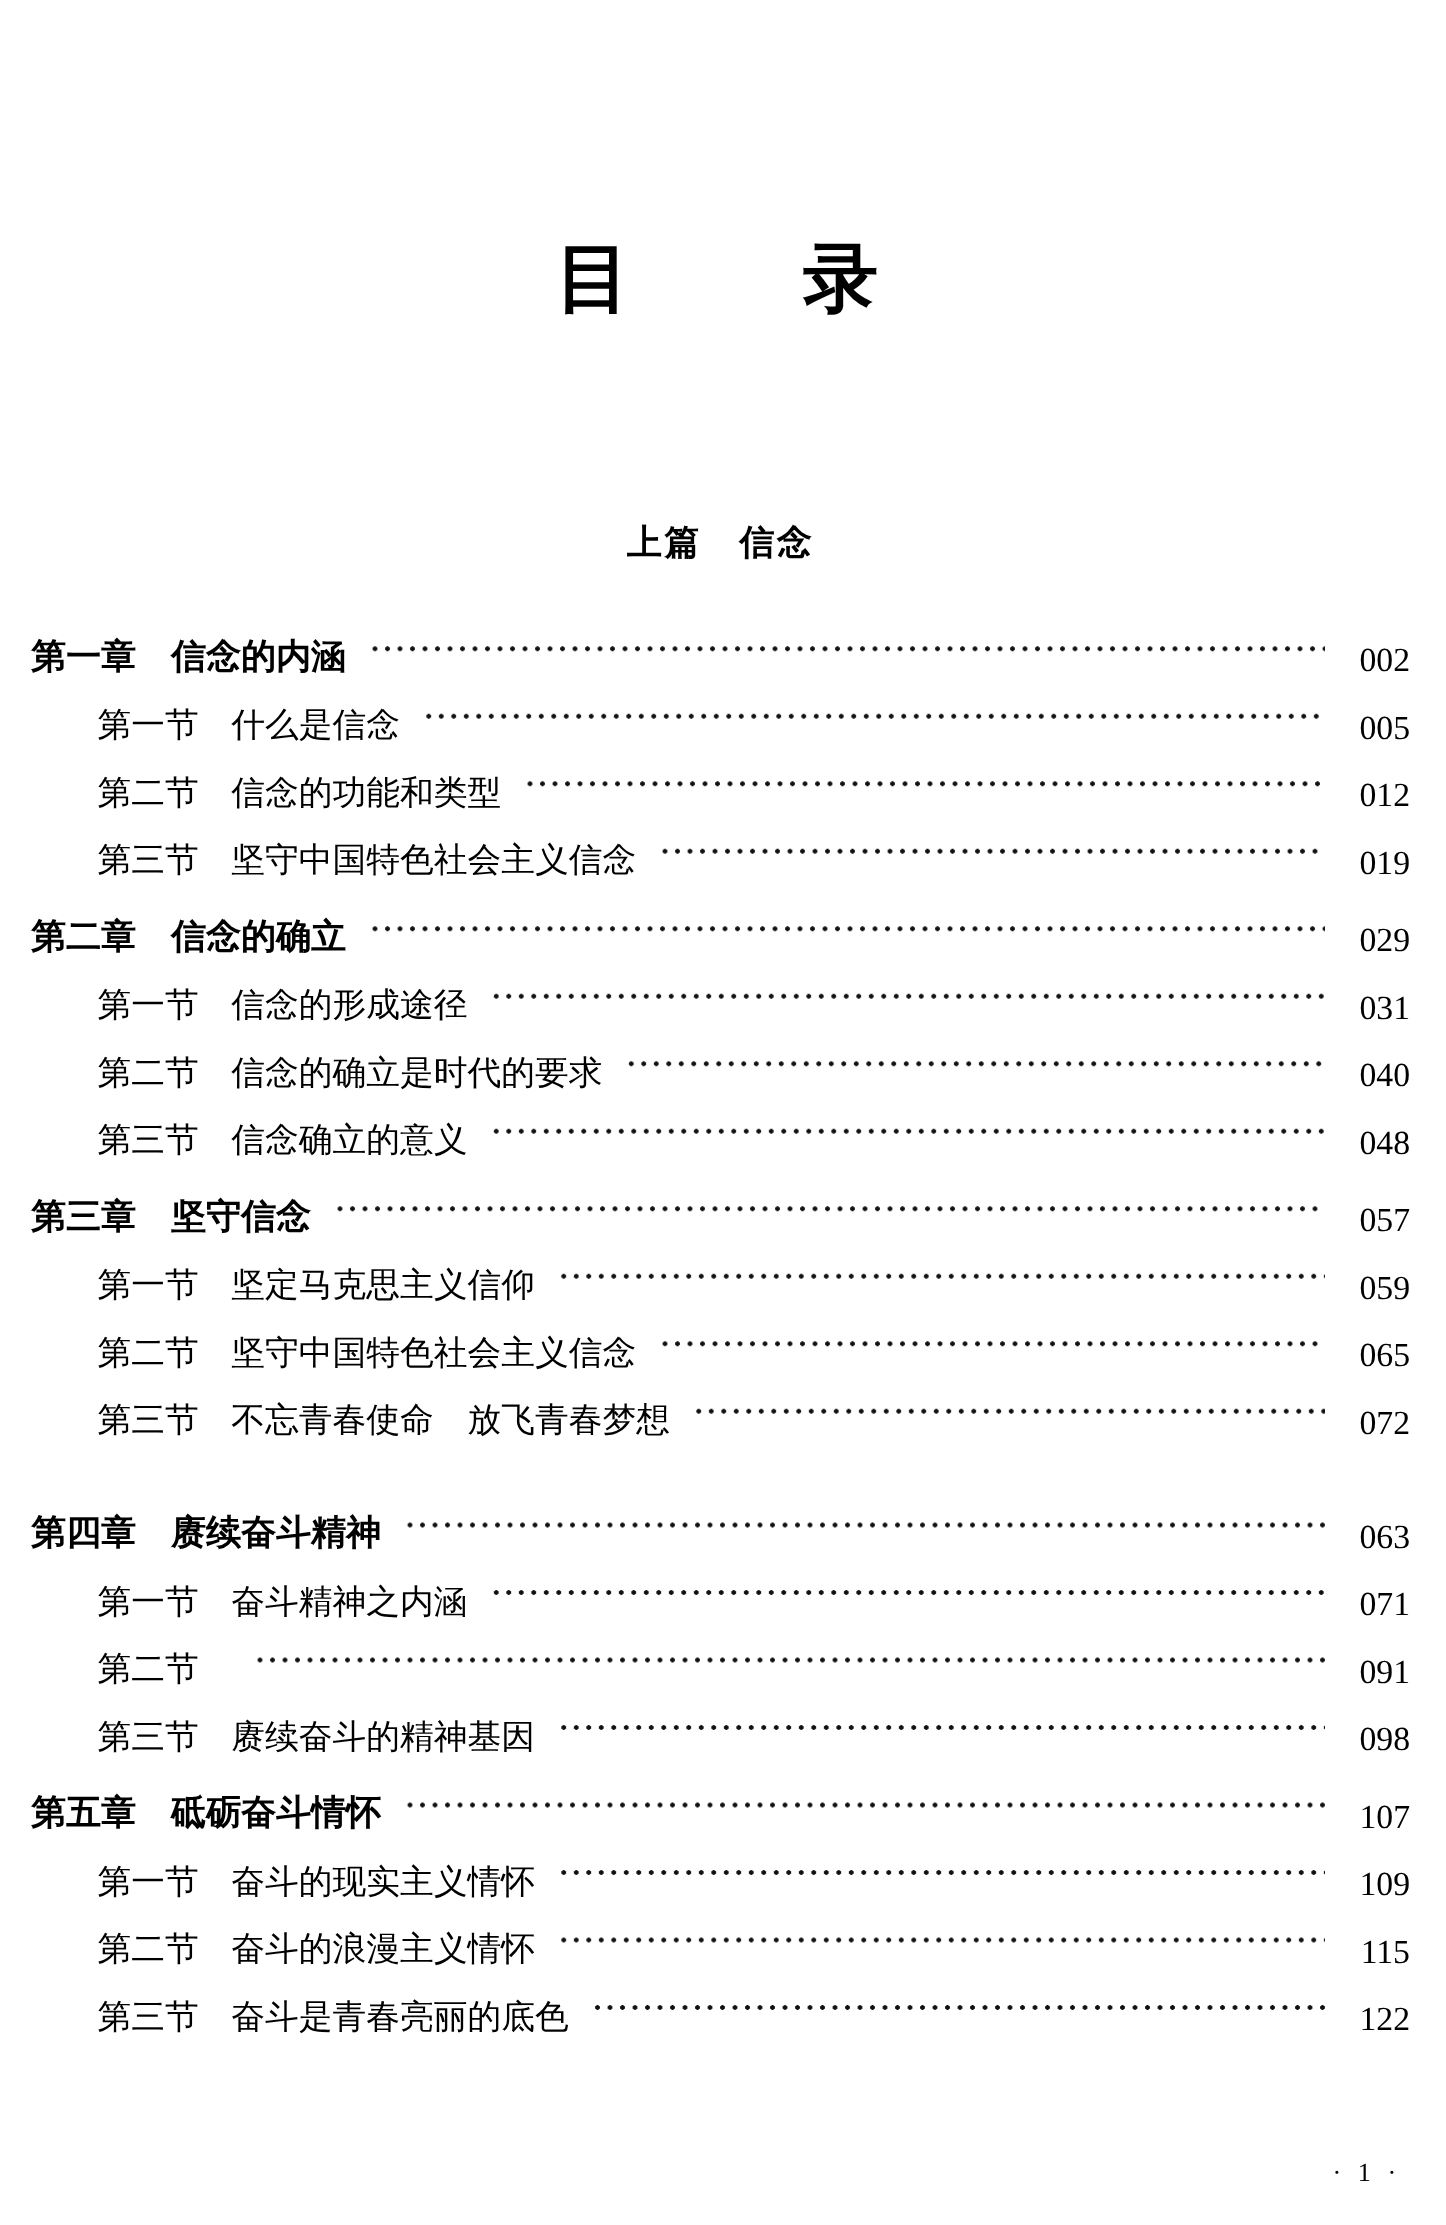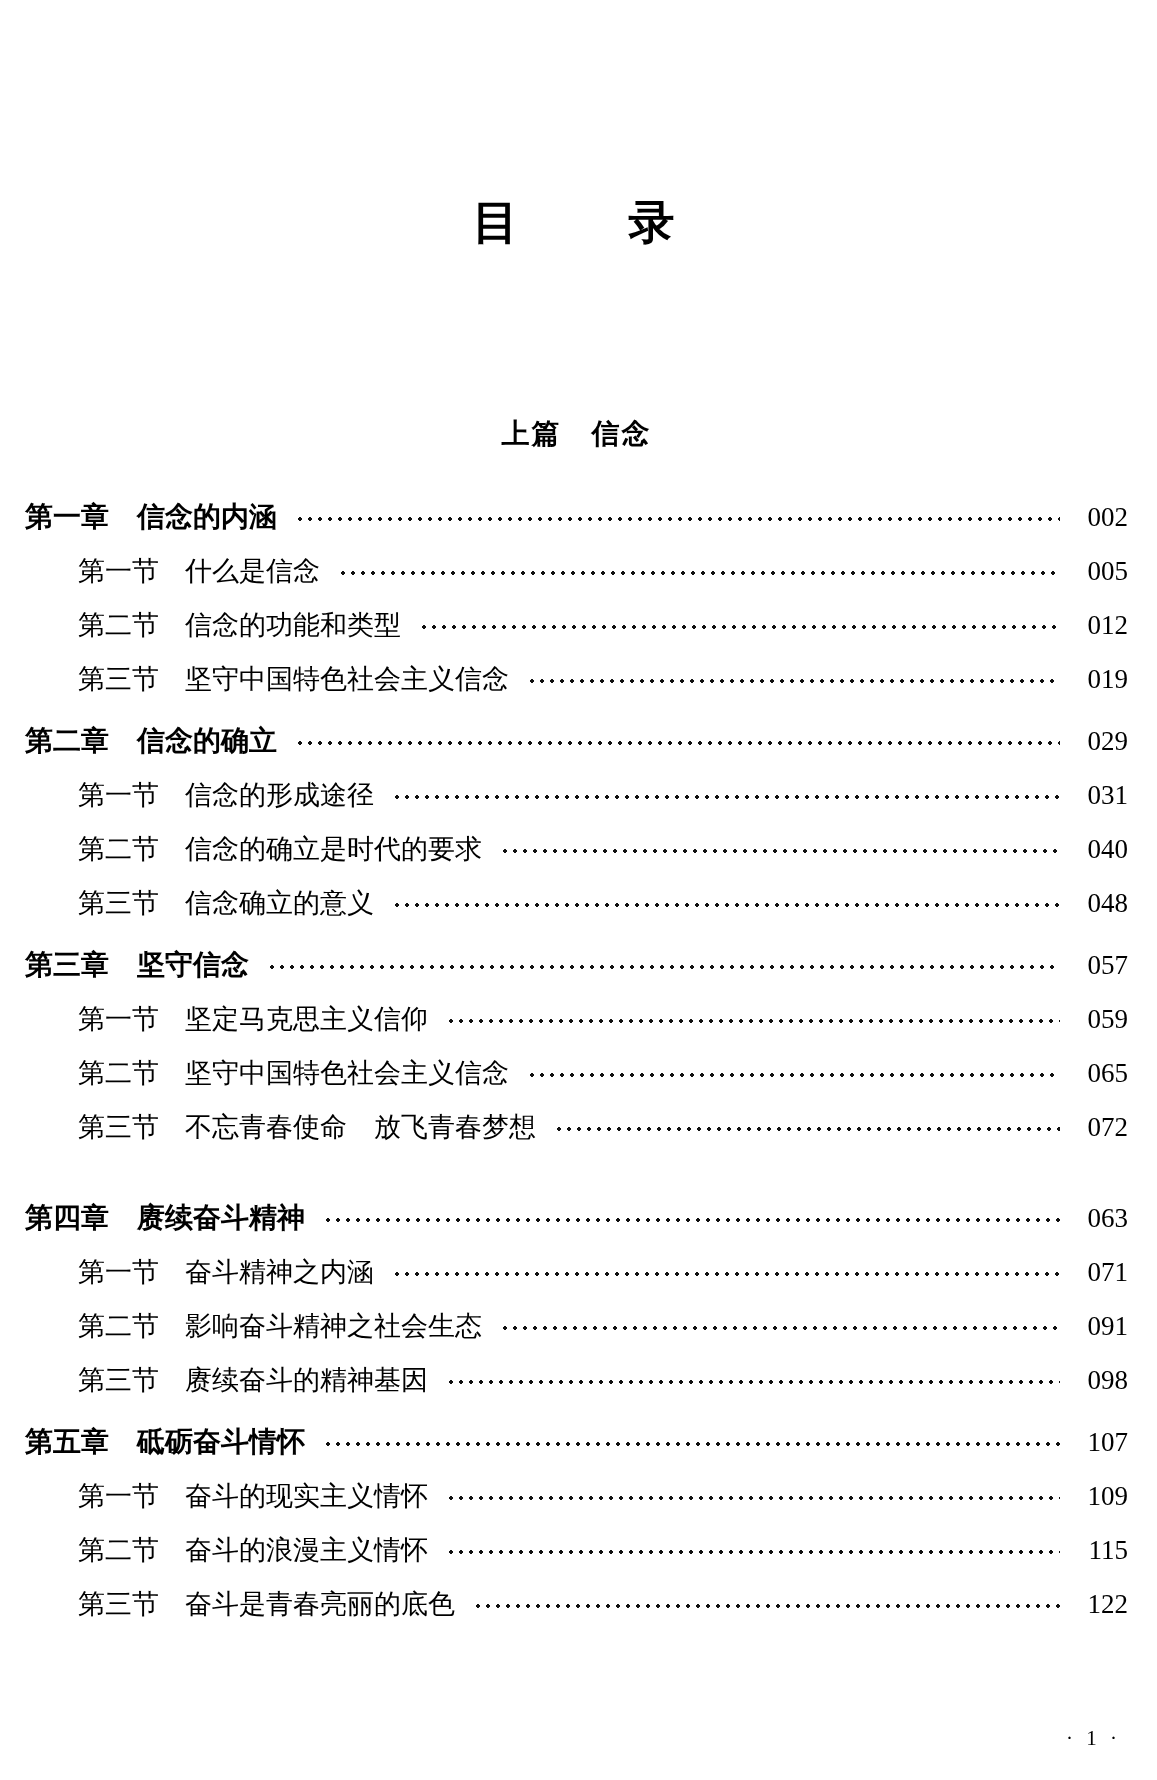--- a/index.html
+++ b/index.html
@@ -11,39 +11,39 @@
     background: #ffffff;
     box-sizing: border-box;
     padding: 0 29px 0 25px;
     overflow: hidden;
     font-family: "Liberation Serif", "DejaVu Serif", serif;
     color: #000;
   }
   .doc-title {
     margin: 198px 0 0 0;
     text-align: center;
-    font-size: 46px;
+    font-size: 60px;
     line-height: 50px;
     font-weight: bold;
     letter-spacing: 6px;
   }
   .part-heading {
     text-align: center;
     font-size: 28px;
     line-height: 38px;
     font-weight: bold;
     font-family: "Liberation Sans", "DejaVu Sans", sans-serif;
     letter-spacing: 2px;
   }
   .part-heading.first { margin-top: 167px; }
   .part-heading.second { margin-top: 27px; }
   .rows { margin: 0; }
   .row {
     display: flex;
-    align-items: center;
+    align-items: flex-end;
     height: 54px;
   }
   .rows > .row.chapter:first-child { margin-top: 37px; }
   .row.chapter { margin-top: 8px; }
   .row.chapter .num, .row.chapter .ttl {
     font-weight: bold;
     font-size: 28px;
   }
   .row.section { padding-left: 53px; }
   .row.section .num, .row.section .ttl {
@@ -175,21 +175,20 @@
       <span class="pg">063</span>
     </div>
     <div class="row section">
       <span class="num">第一节</span>
         <span class="ttl">奋斗精神之内涵</span>
       <span class="leader"></span>
       <span class="pg">071</span>
     </div>
     <div class="row section">
       <span class="num">第二节</span>
-        <span class="ttl">影响奋斗精神之社会生态</span>
       <span class="leader"></span>
       <span class="pg">091</span>
     </div>
     <div class="row section">
       <span class="num">第三节</span>
         <span class="ttl">赓续奋斗的精神基因</span>
       <span class="leader"></span>
       <span class="pg">098</span>
     </div>
 

